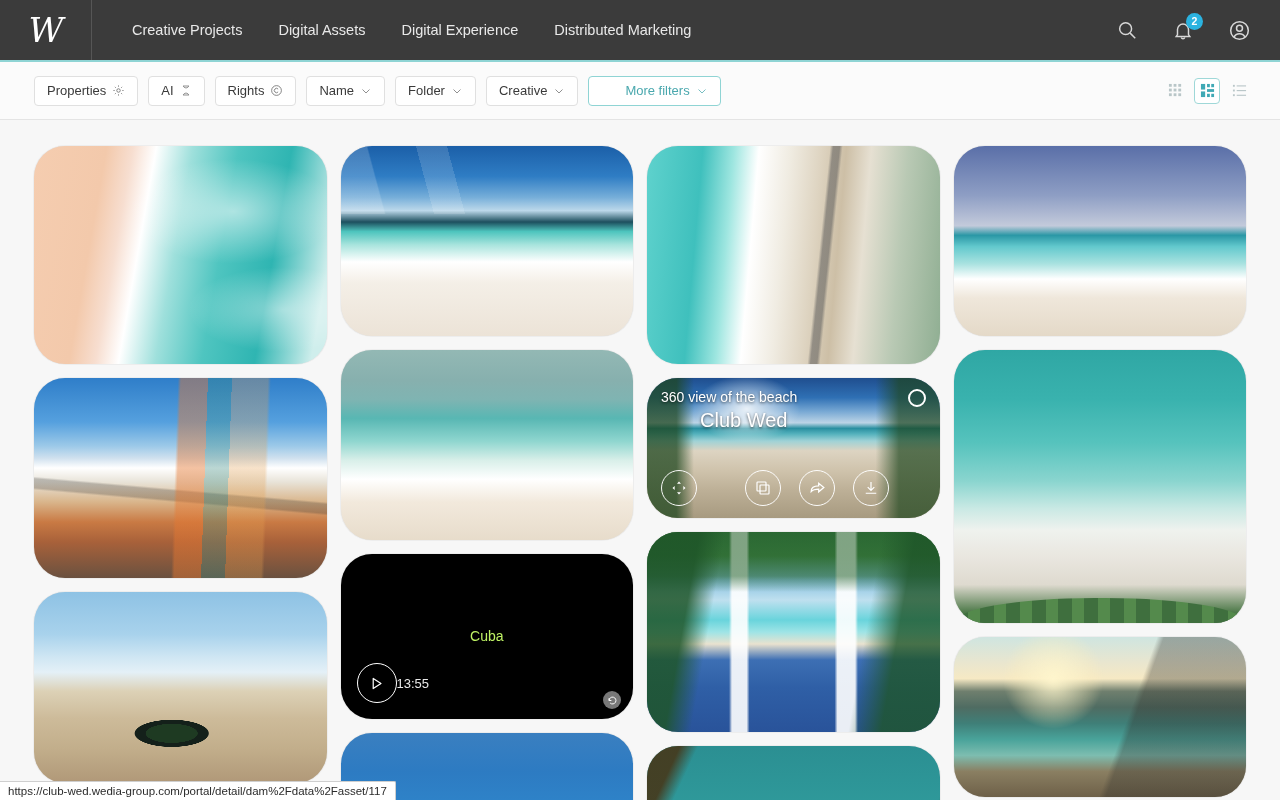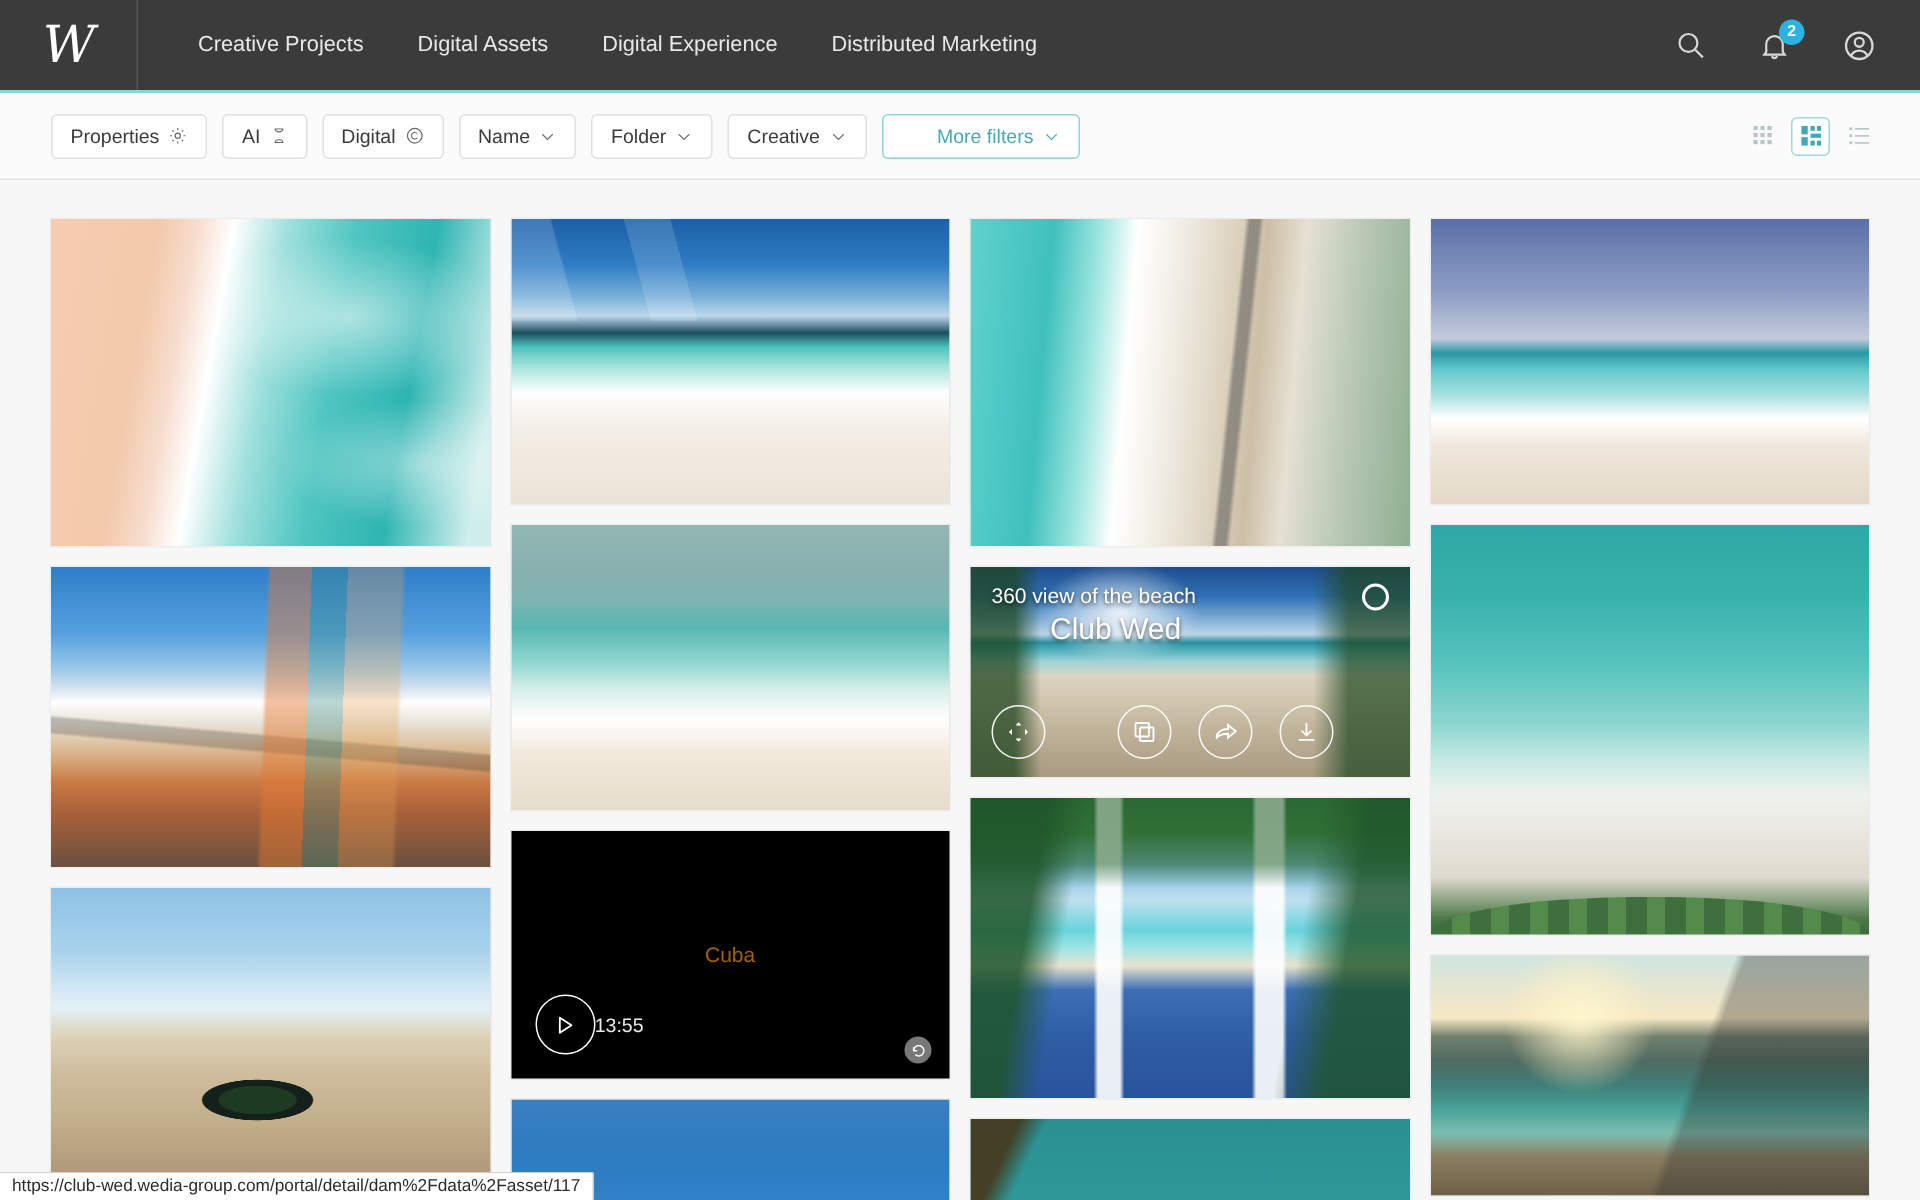--- a/index.html
+++ b/index.html
@@ -133,20 +133,21 @@
     align-items: flex-start;
   }
   .col { flex: 1; display: flex; flex-direction: column; gap: 14px; }
   .card {
     position: relative;
     width: 100%;
     overflow: hidden;
     background: #ddd;
     cursor: pointer;
     box-shadow: 0 0 0 1px rgba(0,0,0,0.04);
+    border-radius: 31px;
   }
 
   
   .ph { width:100%; height:100%; position:absolute; inset:0; }
 
   
   .img-aerial-surf {
     background:
       radial-gradient(ellipse 60% 40% at 68% 30%, rgba(255,255,255,.55), transparent 60%),
       radial-gradient(ellipse 50% 30% at 85% 75%, rgba(255,255,255,.45), transparent 65%),
@@ -296,21 +297,21 @@
     cursor: pointer;
   }
   .act svg { stroke: #fff; fill: none; stroke-width: 1.6; }
   .act.gap-left { margin-left: 30px; }
 
   .videocard { background: #000; }
   .videocard .vtitle {
     position: absolute; left: 0; right: 0; top: 50%;
     transform: translateY(-55%);
     text-align: center;
-    color: #a16207;
+    color: #bef264;
     font-size: 14px;
   }
   .vbottom {
     position: absolute; left: 16px; bottom: 16px;
     display: flex; align-items: center; gap: 0;
   }
   .playbtn {
     width: 40px; height: 40px;
     border: 1.5px solid #fff; border-radius: 50%;
     display: flex; align-items: center; justify-content: center;
@@ -390,21 +391,21 @@
   </div>
 
   <div class="chip">
     <span>AI</span>
     <svg class="cv" width="12" height="13" viewBox="0 0 24 24">
       <path d="M6 3h12M6 21h12M7 3c0 5 10 5 10 0M7 21c0-5 10-5 10 0"></path>
     </svg>
   </div>
 
   <div class="chip">
-    <span>Digital</span>
+    <span>Rights</span>
     <svg class="cv" width="13" height="13" viewBox="0 0 24 24">
       <circle cx="12" cy="12" r="9"></circle>
       <path d="M15 9.4a4 4 0 1 0 0 5.2"></path>
     </svg>
   </div>
 
   <div class="chip">
     <span>Name</span>
     <svg class="cv" width="12" height="12" viewBox="0 0 24 24">
         <path d="M5 9l7 7 7-7"></path>

